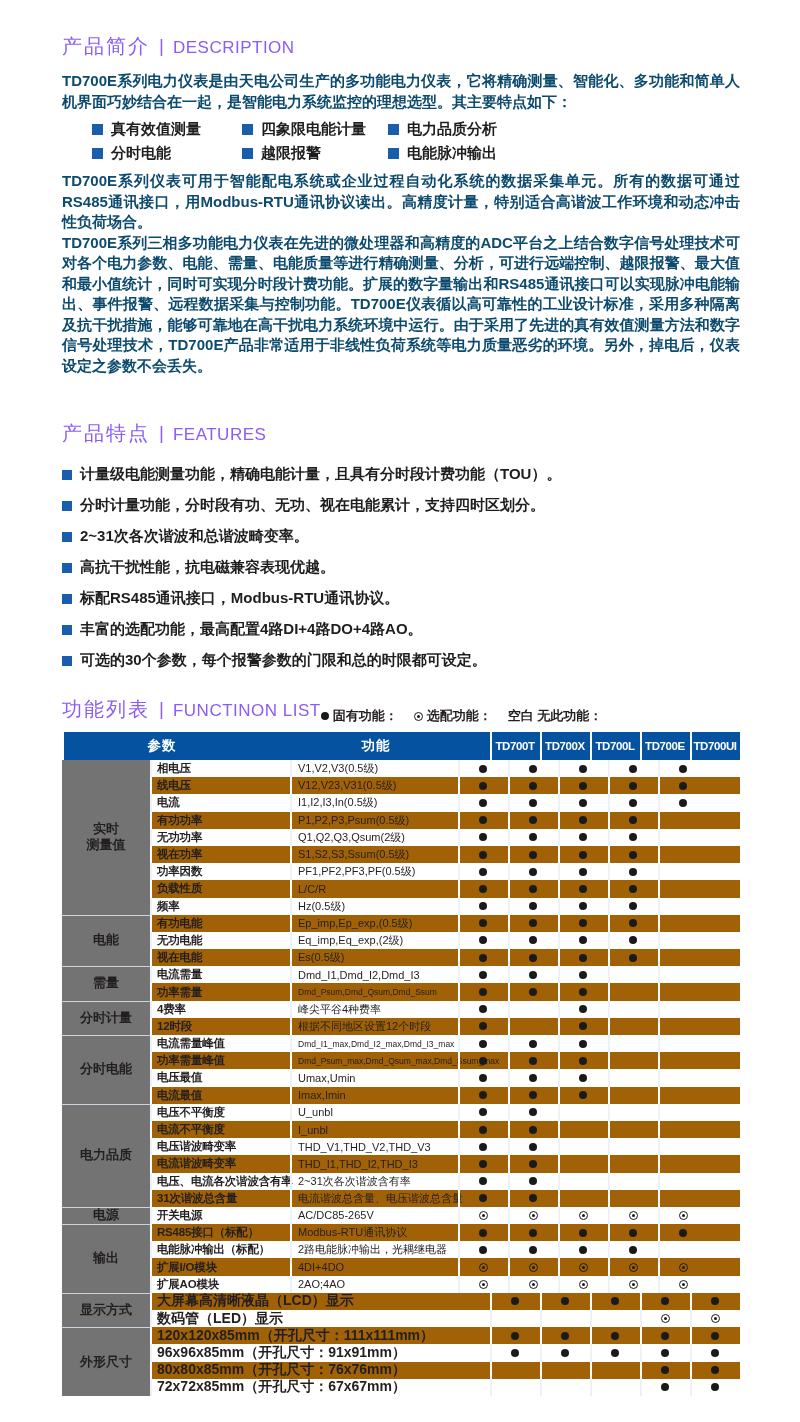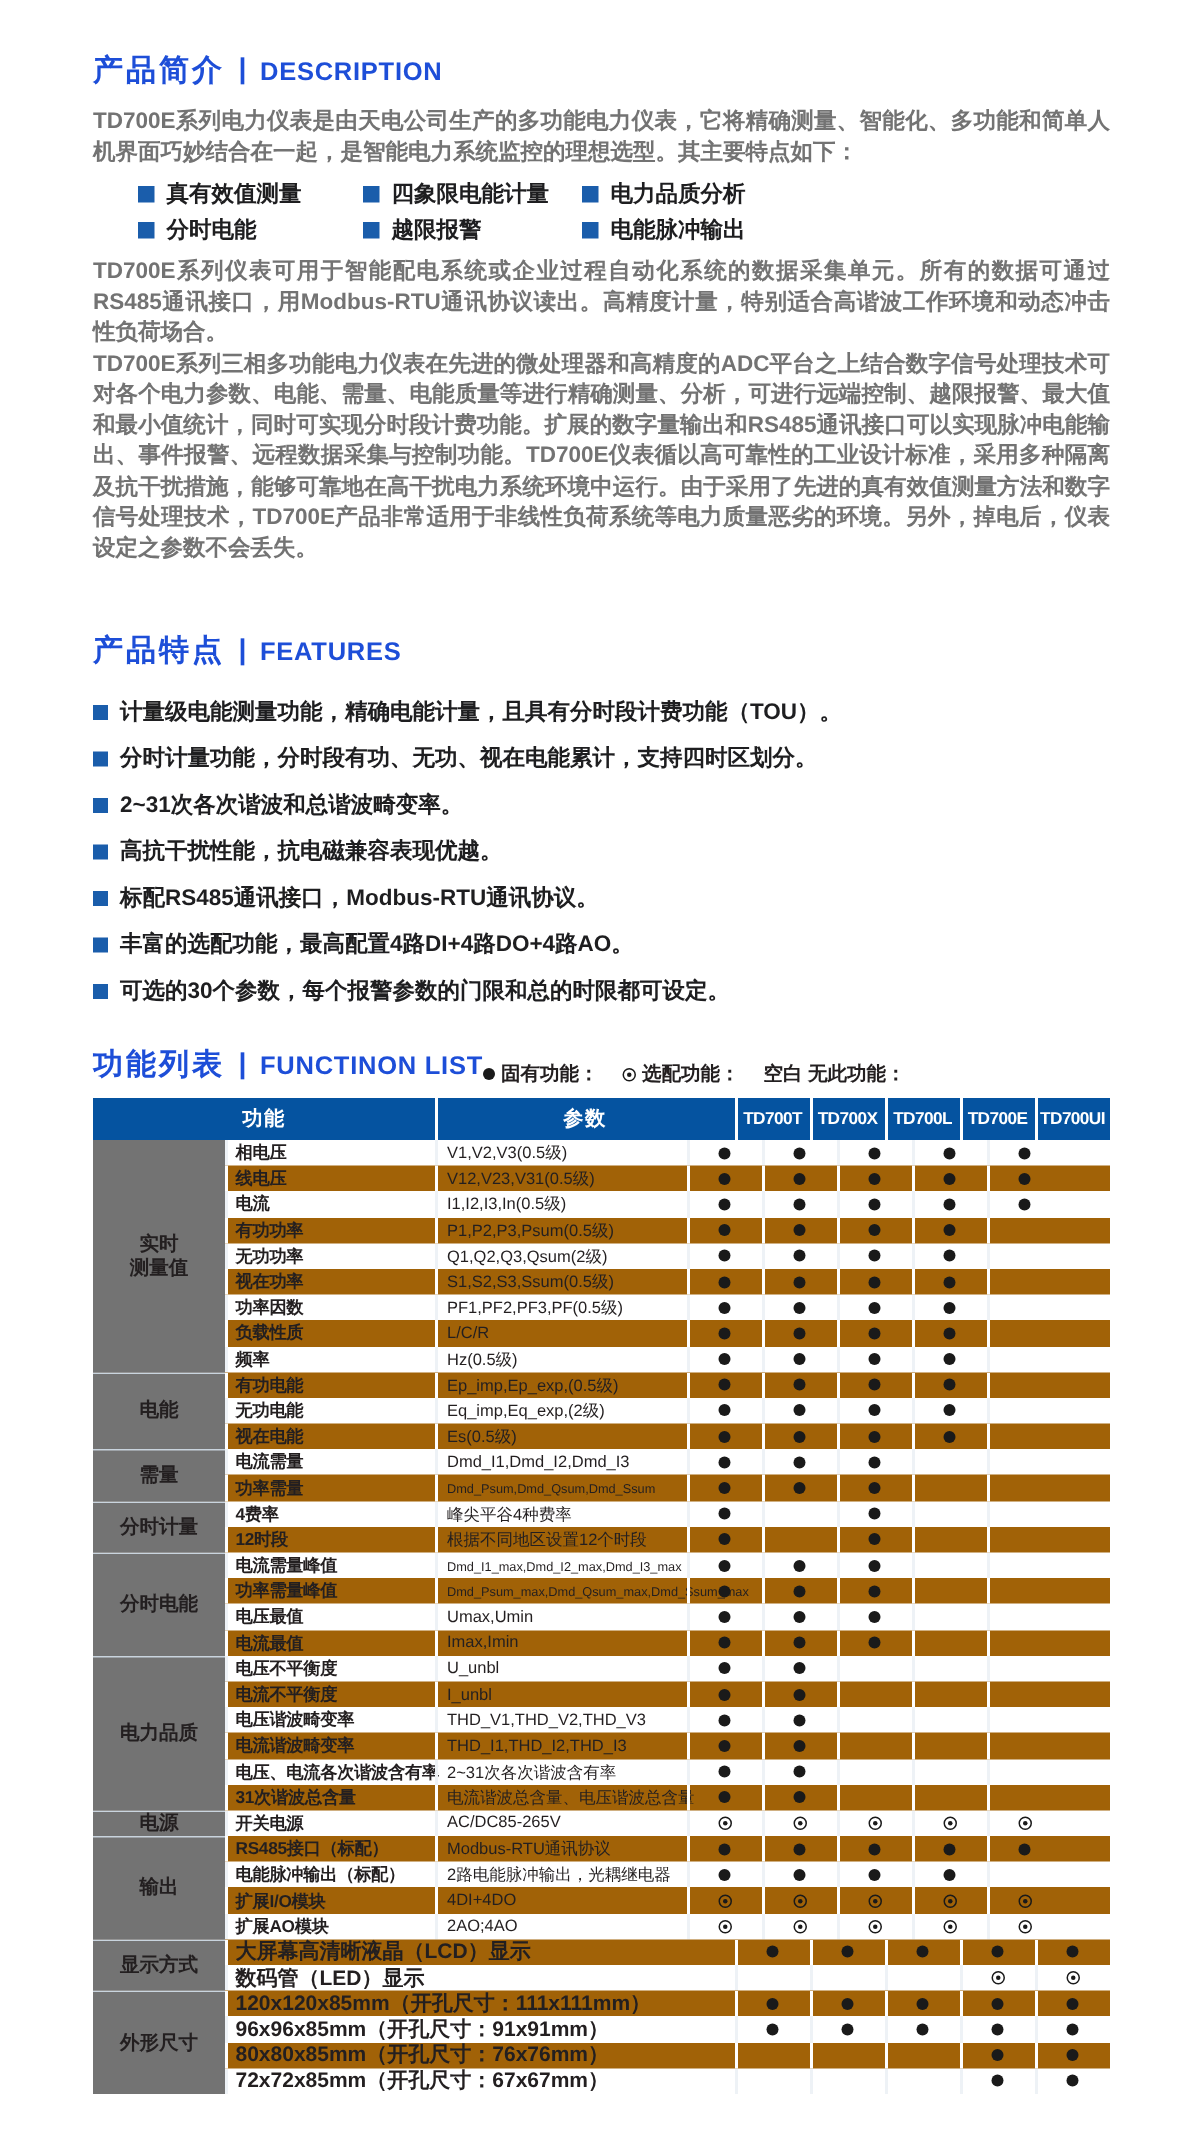--- a/index.html
+++ b/index.html
@@ -5,27 +5,27 @@
   * { margin:0; padding:0; box-sizing:border-box; }
   html,body { width:800px; background:#ffffff; }
   body {
     height:1422px; overflow:hidden; position:relative;
     font-family:"Liberation Sans","DejaVu Sans",sans-serif;
     color:#231f20;
   }
   .content { padding:0 60px 0 62px; }
 
   
-  .sec-head { display:flex; align-items:baseline; gap:9px; color:#1d4ed8; font-weight:bold; }
+  .sec-head { display:flex; align-items:baseline; gap:9px; color:#8b5cf6; font-weight:normal; }
   .sec-head .zh { font-size:20px; letter-spacing:2px; }
   .sec-head .bar { font-size:19px; transform:translateY(-1px); }
   .sec-head .en { font-size:17px; letter-spacing:0.5px; }
 
   
-  .para { font-size:15px; font-weight:bold; line-height:20.5px; text-align:justify; color:#737373; }
+  .para { font-size:15px; font-weight:bold; line-height:20.5px; text-align:justify; color:#0c4a6e; }
 
   
   #intro-bullets { margin:8px 0 8px 30px; display:grid; grid-template-columns:150px 146px auto; row-gap:5px; }
   .ibul, .fitem { display:flex; align-items:center; gap:8px; }
   .sq { width:11px; height:11px; background:#1a5dab; flex:0 0 auto; }
   .btext { font-size:15px; font-weight:bold; color:#1e1e20; white-space:nowrap; }
 
   
   #features-list { margin-top:12px; }
   .fitem { height:31px; }
@@ -162,22 +162,22 @@
         <span>选配功能：</span>
       </span>
       <span class="lg-item">
         <span>空白 无此功能：</span>
       </span>
     </div>
   </div>
 
   <div class="ftable">
     <div class="thead">
+      <div class="th param">参数</div>
       <div class="th func">功能</div>
-      <div class="th param">参数</div>
       <div class="th model">TD700T</div>
       <div class="th model">TD700X</div>
       <div class="th model">TD700L</div>
       <div class="th model">TD700E</div>
       <div class="th model">TD700UI</div>
     </div>
     <div id="table-body">
         <div class="tgroup">
           <div class="gcell">实时
 测量值</div>

